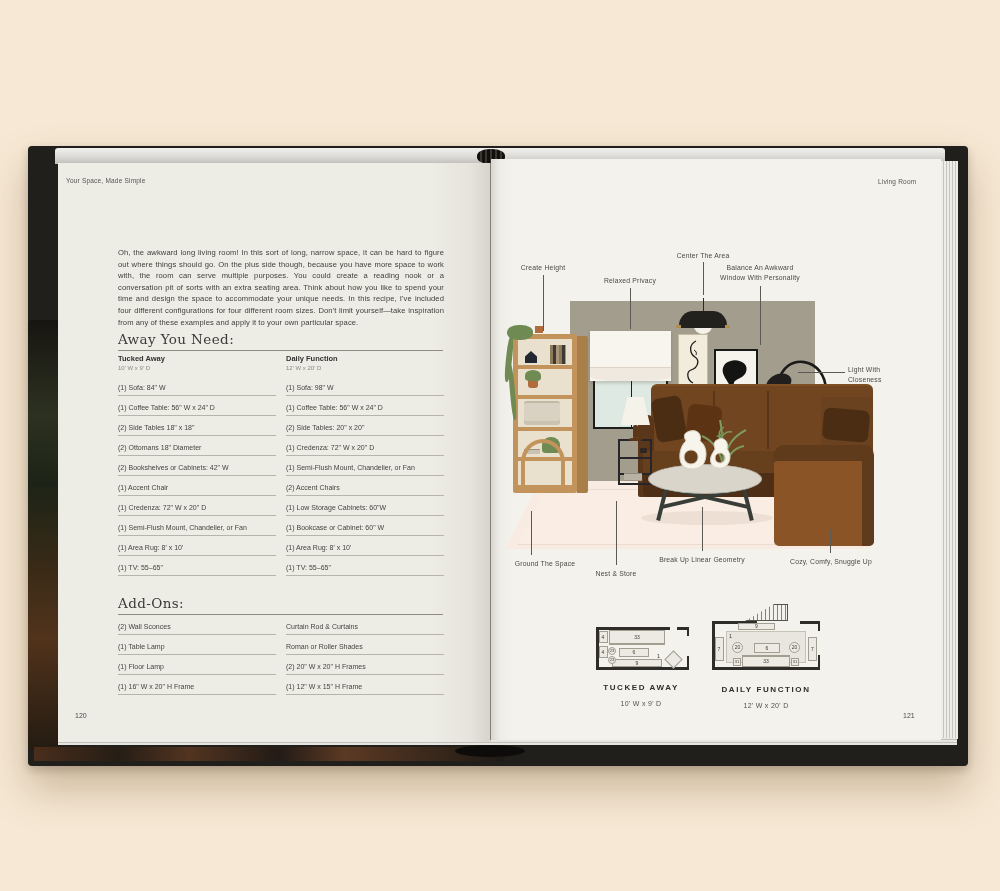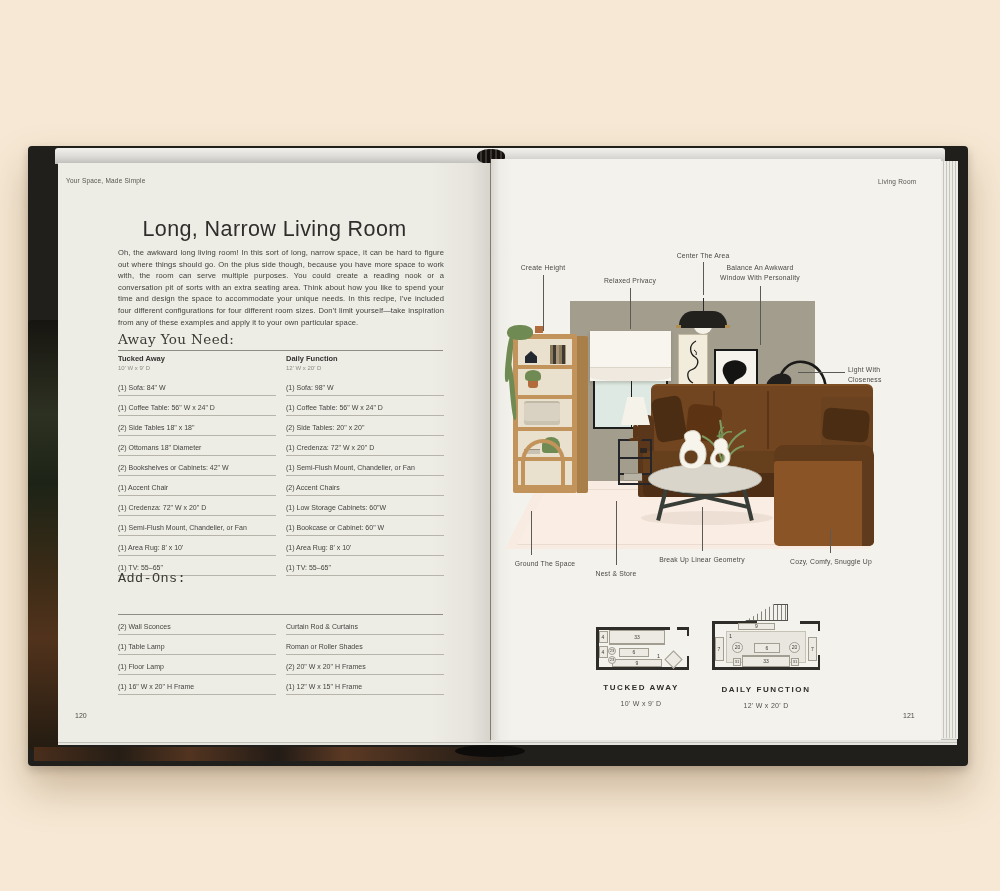--- a/index.html
+++ b/index.html
@@ -135,21 +135,20 @@
 <div class="pages-top"></div>
 <div class="stack-right"></div>
 <div class="stack-bottom"></div>
 <div class="cover-bottom-art"></div>
 <div class="spine-stitch"></div>
 <div class="spine-notch"></div>
 
 <div class="page page-left">
   <div class="runhead" style="left:8px;top:14px;">Your Space, Made Simple</div>
 
-  <div class="title" style="top:54px;">Long, Narrow Living Room</div>
 
   <div class="intro" style="top:84px;">Oh, the awkward long living room! In this sort of long, narrow space, it can be hard to figure out where things should go. On the plus side though, because you have more space to work with, the room can serve multiple purposes. You could create a reading nook or a conversation pit of sorts with an extra seating area. Think about how you like to spend your time and design the space to accommodate your unique needs. In this recipe, I've included four different configurations for four different room sizes. Don't limit yourself—take inspiration from any of these examples and apply it to your own particular space.</div>
 
   <div class="sechead" style="top:168px;">Away You Need:</div>
   <div class="rule" style="top:187px;"></div>
 
   <div class="col" style="left:60px;top:191px;">
     <div class="colhead">Tucked Away</div>
     <div class="coldims">10' W x 9' D</div>
     <div class="rows" style="margin-top:5px;">
@@ -176,21 +175,21 @@
       <div class="row">(1) Credenza: 72" W x 20" D</div>
       <div class="row">(1) Semi-Flush Mount, Chandelier, or Fan</div>
       <div class="row">(2) Accent Chairs</div>
       <div class="row">(1) Low Storage Cabinets: 60"W</div>
       <div class="row">(1) Bookcase or Cabinet: 60" W</div>
       <div class="row">(1) Area Rug: 8' x 10'</div>
       <div class="row">(1) TV: 55–65"</div>
     </div>
   </div>
 
-  <div class="sechead" style="top:408px;font-family:Liberation Mono, monospace;">Add-Ons:</div>
+  <div class="sechead" style="top:432px;">Add-Ons:</div>
   <div class="rule" style="top:451px;"></div>
 
   <div class="col" style="left:60px;top:452px;">
     <div class="rows">
       <div class="row">(2) Wall Sconces</div>
       <div class="row">(1) Table Lamp</div>
       <div class="row">(1) Floor Lamp</div>
       <div class="row">(1) 16" W x 20" H Frame</div>
     </div>
   </div>

